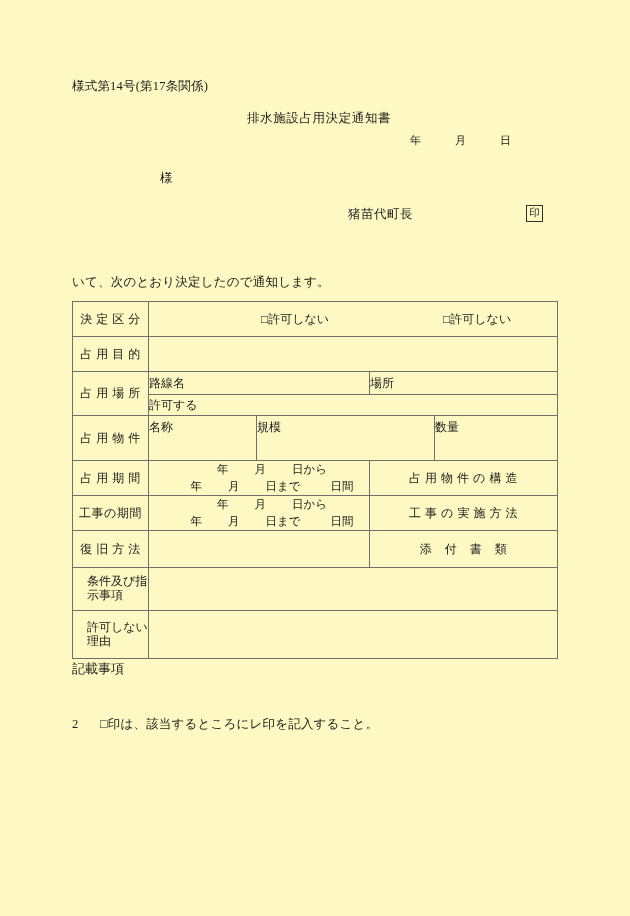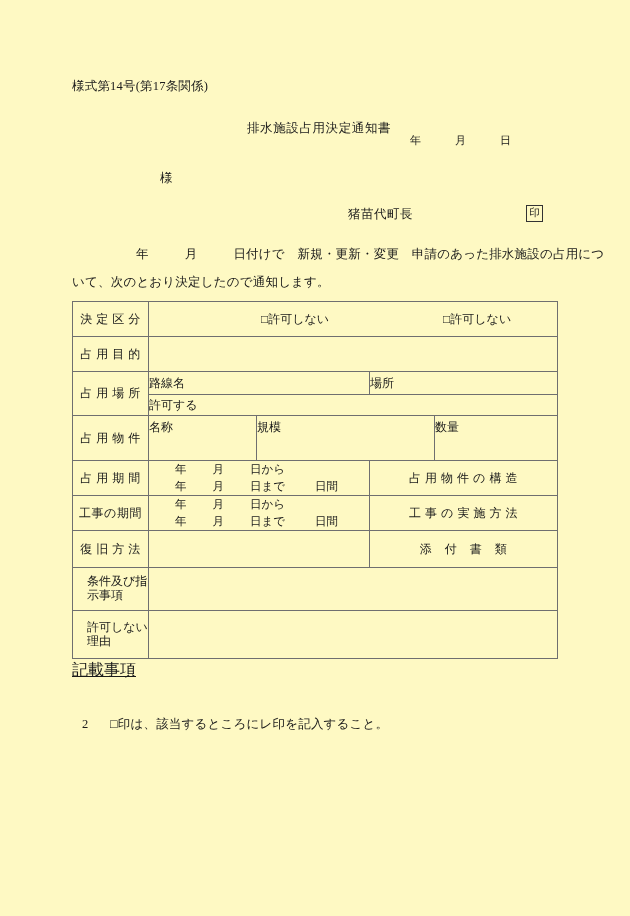--- a/index.html
+++ b/index.html
@@ -20,21 +20,21 @@
   }
   .abs { position: absolute; }
 
   .form-no {
     left: 72px; top: 78px;
     font-size: 12.5px;
     letter-spacing: 0.2px;
     white-space: nowrap;
   }
   .doc-title {
-    left: 247px; top: 120px;
+    left: 247px; top: 110px;
     font-size: 12.5px;
     letter-spacing: 0.6px;
     white-space: nowrap;
   }
   .date-line {
     left: 410px; top: 133px;
     font-size: 11px;
     white-space: nowrap;
   }
   .date-line .g { display: inline-block; width: 34px; }
@@ -113,62 +113,58 @@
   }
   .chk-a { margin-left: 112px; }
   .chk-b { margin-left: 114px; }
 
   .period {
     padding: 3px 0 3px 0;
     line-height: 1.45;
     font-size: 11.5px;
     white-space: nowrap;
   }
-  .period .ln { padding-left: 26px; }
+  .period .ln { padding-left: 26px; text-align: center; }
   .period .s1 { display: inline-block; width: 26px; }
   .period .s2 { display: inline-block; width: 26px; }
   .period .s3 { display: inline-block; width: 30px; }
 
   .footer-head {
     left: 72px; top: 660px;
-    font-size: 16px;
-    white-space: nowrap;
-    text-decoration: underline;
+    font-size: 13px;
+    white-space: nowrap;
   }
   .note {
     left: 72px;
     font-size: 12.5px;
     white-space: nowrap;
     letter-spacing: 0.2px;
   }
   .note .num { display: inline-block; width: 28px; }
   .note1 { top: 688px; }
-  .note2 { top: 716px; margin-left: 10px; }
+  .note2 { top: 716px; }
 </style>
 </head>
 <body>
 
 <div id="page">
 
   <div class="abs form-no">様式第14号(第17条関係)</div>
 
   <div class="abs doc-title">排水施設占用決定通知書</div>
 
   <div class="abs date-line">
     <span>年</span><span class="g"></span><span>月</span><span class="g"></span><span>日</span>
   </div>
 
   <div class="abs addressee">様</div>
 
   <div class="abs issuer">猪苗代町長</div>
   <div class="abs seal-box">印</div>
 
-  <div class="abs body-line1">
-    <span>年</span><span class="g"></span><span>月</span><span class="g"></span><span>日付けで　新規・更新・変更　申請のあった排水施設の占用につ</span>
-  </div>
   <div class="abs body-line2">いて、次のとおり決定したので通知します。</div>
 
   <table class="abs tbl">
     <colgroup>
       <col style="width:76px">
       <col style="width:108px">
       <col style="width:113px">
       <col style="width:65px">
       <col style="width:123px">
     </colgroup>

